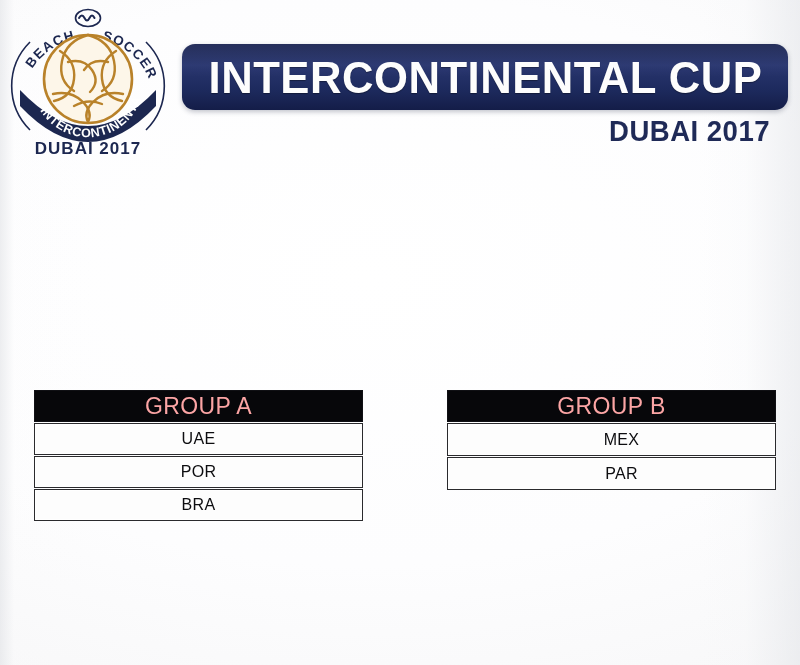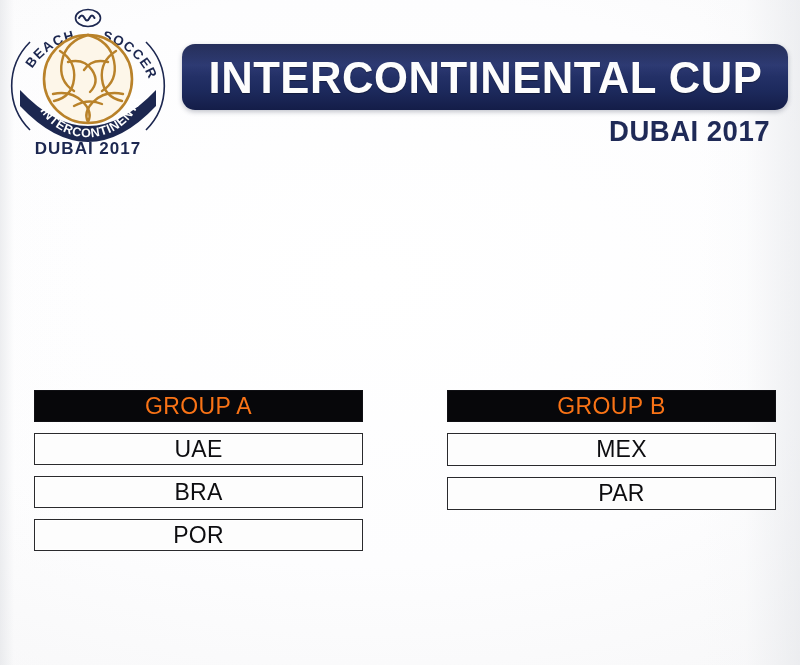--- a/index.html
+++ b/index.html
@@ -102,37 +102,37 @@
     position: absolute;
     width: 329px;
   }
   #group-a { left: 34px; top: 390px; }
   #group-b { left: 447px; top: 390px; }
 
   .group-header {
     height: 32px;
     background: #07070a;
     border: 1px solid #101014;
-    color: #f97316;
+    color: #fca5a5;
     font-size: 23px;
     font-weight: normal;
     letter-spacing: 0.4px;
     display: flex;
     align-items: center;
     justify-content: center;
     line-height: 1;
     box-sizing: border-box;
   }
   .group-row {
     height: 32px;
-    margin-top: 11px;
+    margin-top: 1px;
     background: #fdfdfd;
     border: 1.4px solid #2a2a2d;
     color: #0d0d10;
-    font-size: 23px;
+    font-size: 16px;
     font-weight: normal;
     letter-spacing: 0.3px;
     display: flex;
     align-items: center;
     justify-content: center;
     line-height: 1;
     box-sizing: border-box;
     box-shadow: inset 0 0 0 1px rgba(255,255,255,0.85);
   }
   #group-b .group-row { height: 33px; padding-left: 20px; }
@@ -193,22 +193,22 @@
 
   <div class="title-banner">
     <span class="title-text">INTERCONTINENTAL CUP</span>
   </div>
 
   <div class="subtitle">DUBAI 2017</div>
 
   <div class="group-table" id="group-a">
     <div class="group-header">GROUP A</div>
     <div class="group-row">UAE</div>
+    <div class="group-row">POR</div>
     <div class="group-row">BRA</div>
-    <div class="group-row">POR</div>
   </div>
 
   <div class="group-table" id="group-b">
     <div class="group-header">GROUP B</div>
     <div class="group-row">MEX</div>
     <div class="group-row">PAR</div>
   </div>
 
 </div>
 

